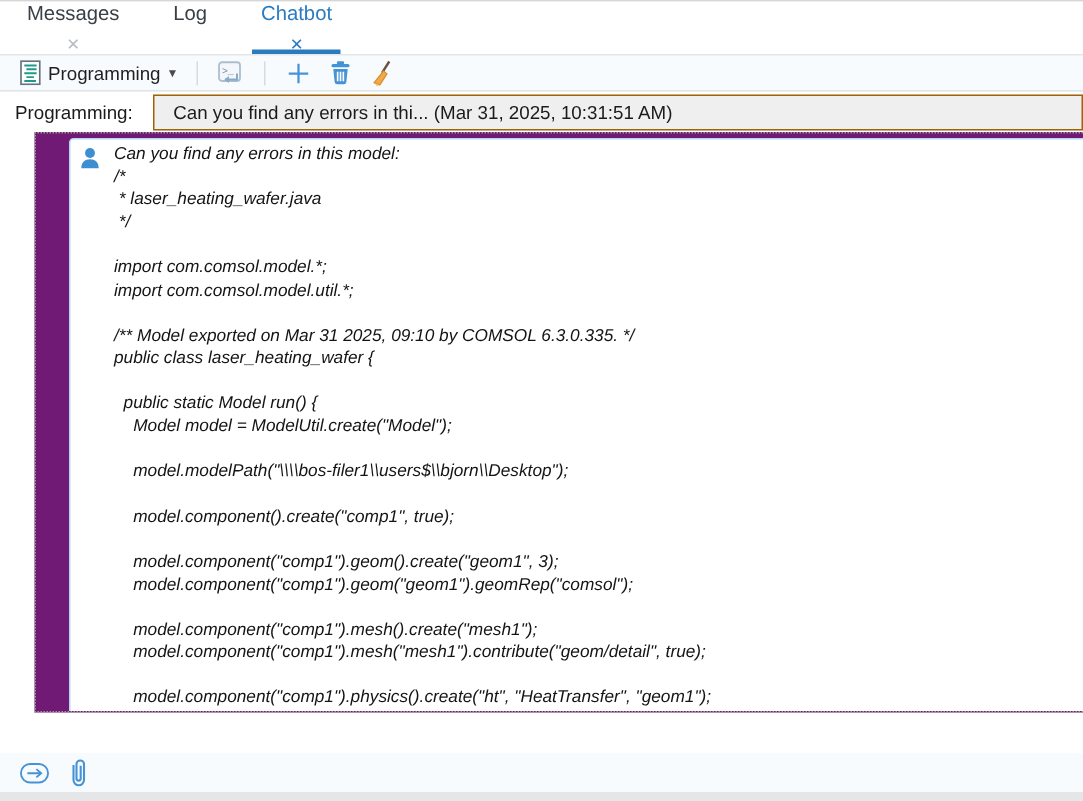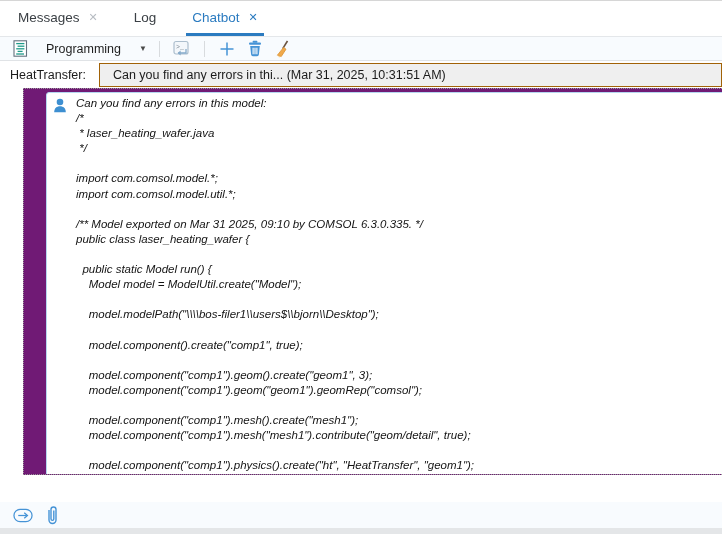--- a/index.html
+++ b/index.html
@@ -3,30 +3,30 @@
 <meta charset="utf-8">
 <style>
   html,body{margin:0;padding:0;background:#fff;}
   .window{position:relative;width:722px;height:534px;background:#ffffff;overflow:hidden;
           font-family:"Liberation Sans", sans-serif;border-top:1px solid #d6d6d6;}
 
   
   .tabbar{position:absolute;left:0;top:0;width:722px;height:35px;background:#ffffff;
           display:flex;align-items:stretch;padding-left:12px;box-sizing:border-box;}
   .tab{display:flex;align-items:center;gap:9px;padding:0 6px;margin-right:24px;
-       font-size:13.5px;color:#3b4045;cursor:default;border-bottom:3px solid transparent;box-sizing:border-box;}
+       font-size:13.5px;color:#3b4045;cursor:default;border-bottom:3px solid transparent;box-sizing:border-box;flex-direction:column;}
   .tab .close{font-size:11px;color:#b7bcc2;line-height:1;}
   .tab.active{color:#2b7bc0;border-bottom-color:#2b7bc0;}
   .tab.active .close{color:#2b7bc0;}
 
   
   .toolbar{position:absolute;left:0;top:35px;width:722px;height:25px;background:#f8fbfe;
            border-top:1px solid #e4e7ea;border-bottom:1px solid #e0e3e6;
            display:flex;align-items:center;padding-left:10px;box-sizing:border-box;gap:8px;}
-  .mode-btn{display:flex;align-items:center;gap:16px;font-size:12.5px;color:#1f1f1f;}
+  .mode-btn{display:flex;align-items:center;gap:2px;font-size:12.5px;color:#1f1f1f;}
   .caret{font-size:8px;color:#4a4a4a;margin-left:2px;}
   .tsep{width:1px;height:16px;background:#d8dbde;margin:0 4px;}
   .ticon{display:flex;align-items:center;justify-content:center;width:20px;height:20px;}
 
   
   .conv-row{position:absolute;left:0;top:61px;width:722px;height:26px;background:#ffffff;
             display:flex;align-items:center;box-sizing:border-box;padding-left:10px;}
   .conv-label{font-size:12.5px;color:#1b1b1b;white-space:nowrap;}
   .conv-btn{margin-left:13px;flex:1;height:24px;background:#efefef;border:1px solid #a16207;
             box-sizing:border-box;display:flex;align-items:center;padding-left:13px;
@@ -114,21 +114,21 @@
     <span class="ticon">
       <svg width="17" height="18" viewBox="0 0 17 18">
         <line x1="13.5" y1="1" x2="8.7" y2="8.6" stroke="#6b5340" stroke-width="1.6"></line>
         <path d="M9.6 7.4 L12 9.2 L7.2 16.6 L3.4 15.2 Z" fill="#f0a94b" stroke="#d98f2e" stroke-width="0.8"></path>
         <path d="M4.2 15.6 L6.8 16.6 L5 17.6 Z" fill="#f6c87e"></path>
       </svg>
     </span>
   </div>
 
   <div class="conv-row">
-    <span class="conv-label">HeatTransfer:</span>
+    <span class="conv-label">Programming:</span>
     <div class="conv-btn">
       <span>Can you find any errors in thi... (Mar 31, 2025, 10:31:51 AM)</span>
     </div>
   </div>
 
   <div class="chat-area">
     <div class="bubble">
       <span class="avatar">
         <svg width="14" height="15" viewBox="0 0 14 15">
           <circle cx="7" cy="4" r="3.3" fill="#3d8fd1"></circle>

